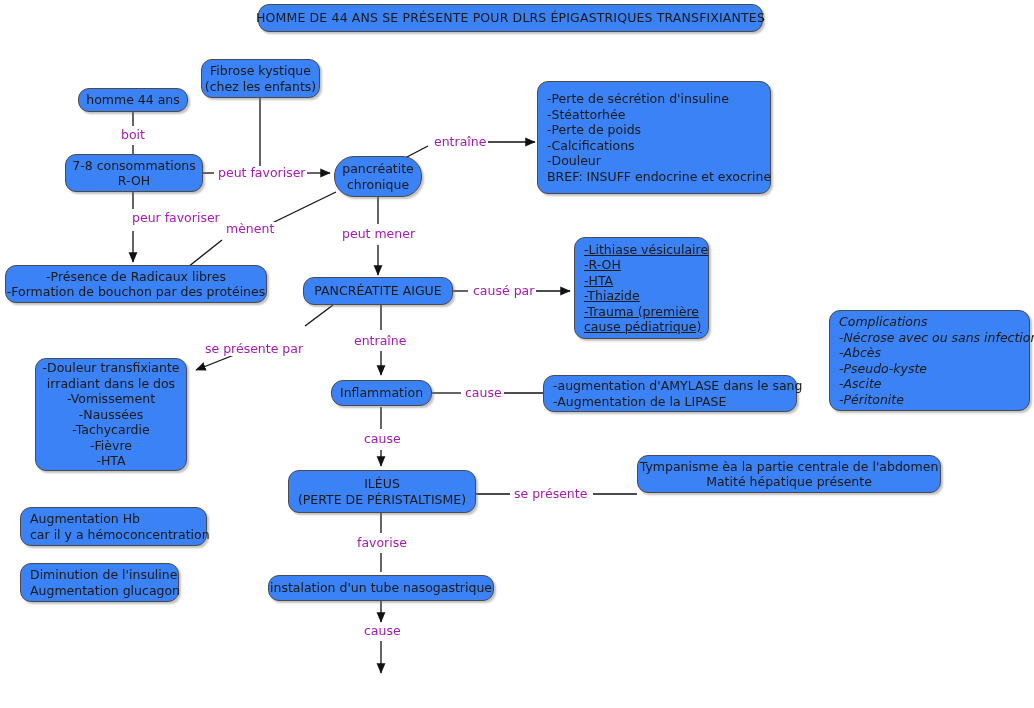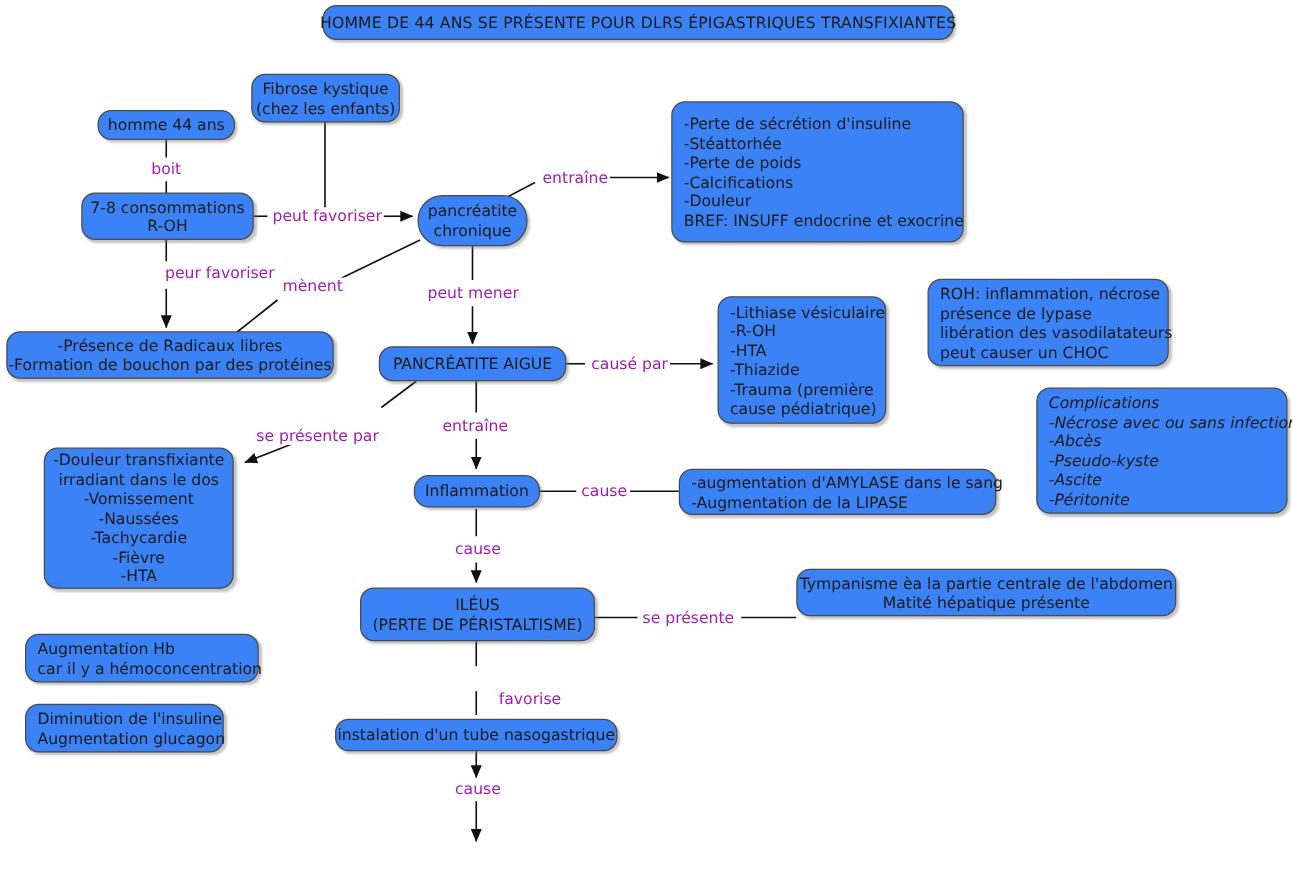--- a/index.html
+++ b/index.html
@@ -150,35 +150,29 @@
 
   <div class="node center" style="left:5px; top:265px; width:262px; height:38px;">
     <span>-Présence de Radicaux libres
 -Formation de bouchon par des protéines</span>
   </div>
 
   <div class="node center" style="left:303px; top:277px; width:150px; height:28px;">
     <span>PANCRÉATITE AIGUE</span>
   </div>
 
-  <div class="node left" style="left:574px; top:237px; width:135px; height:102px;">
+  <div class="node left" style="left:574px; top:237px; width:135px; height:102px;text-decoration:underline;">
     <span>-Lithiase vésiculaire
 -R-OH
 -HTA
 -Thiazide
 -Trauma (première
 cause pédiatrique)</span>
   </div>
 
-  <div class="node left" style="left:742px; top:223px; width:193px; height:70px;">
-    <span>ROH: inflammation, nécrose
-présence de lypase
-libération des vasodilatateurs
-peut causer un CHOC</span>
-  </div>
 
   <div class="node left" style="left:829px; top:310px; width:201px; height:101px;font-style:italic;">
     <span>Complications
 -Nécrose avec ou sans infection
 -Abcès
 -Pseudo-kyste
 -Ascite
 -Péritonite</span>
   </div>
 
@@ -243,17 +237,17 @@
   <div class="edge-label" style="left:203px; top:342px;">se présente par</div>
 
   <div class="edge-label" style="left:352px; top:334px;">entraîne</div>
 
   <div class="edge-label" style="left:463px; top:386px;">cause</div>
 
   <div class="edge-label" style="left:362px; top:432px;">cause</div>
 
   <div class="edge-label" style="left:512px; top:487px;">se présente</div>
 
-  <div class="edge-label" style="left:355px; top:552px;margin-left:42px;">favorise</div>
+  <div class="edge-label" style="left:355px; top:536px;">favorise</div>
 
   <div class="edge-label" style="left:362px; top:624px;">cause</div>
 
 </div>
 
 </body></html>

